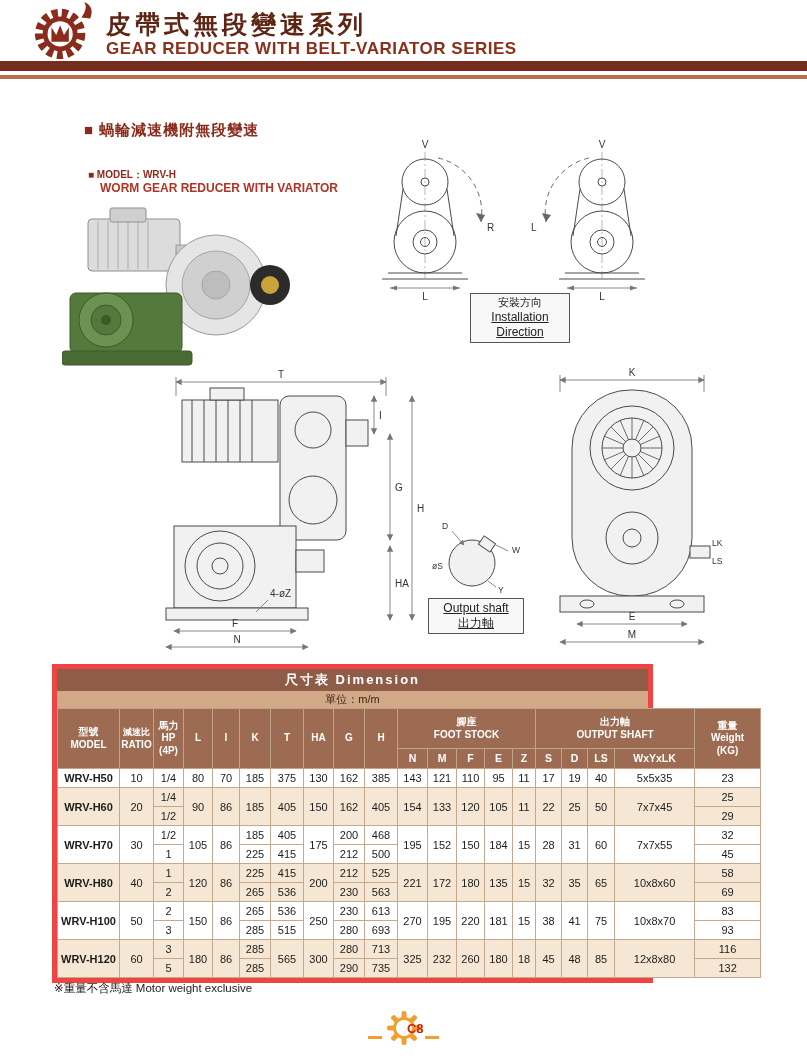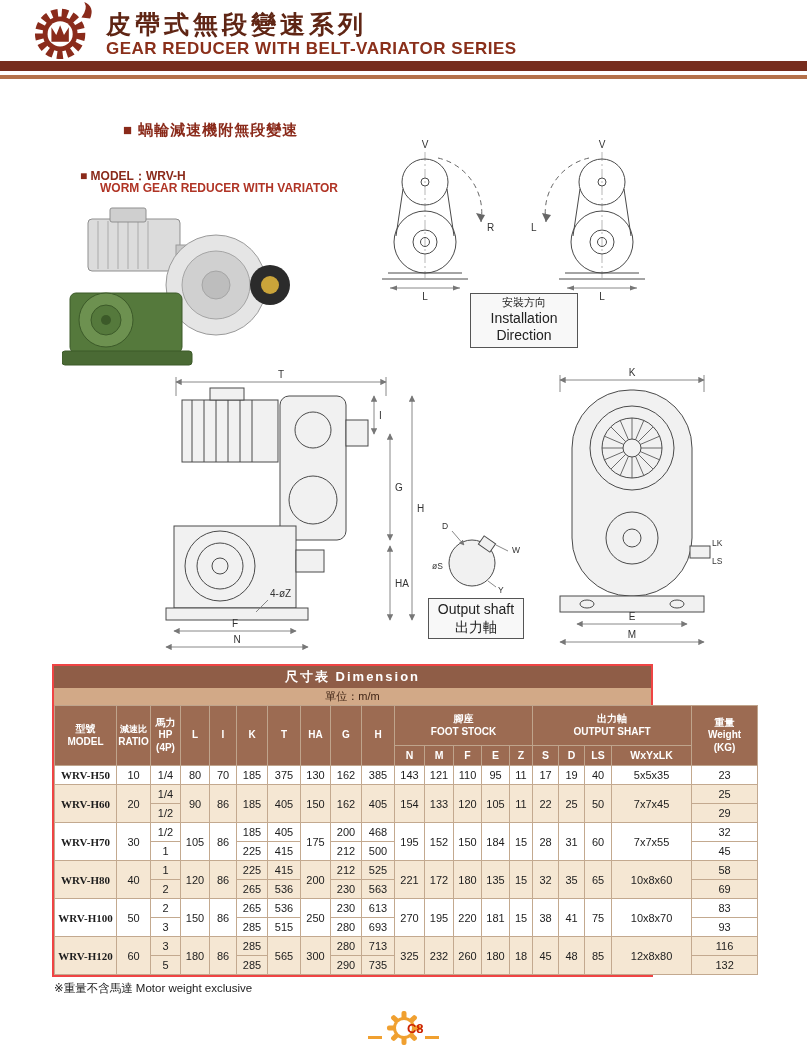--- a/index.html
+++ b/index.html
@@ -9,49 +9,49 @@
   .abs { position:absolute; }
 
   
   .title-zh { position:absolute; left:106px; top:8px; font-size:25px; font-weight:bold; color:#5f2514; letter-spacing:4px; }
   .title-en { position:absolute; left:106px; top:39px; font-size:17px; font-weight:bold; color:#8a2f1a; letter-spacing:0.5px; }
   .bar1 { position:absolute; left:0; top:61px; width:807px; height:10px; background:#772d1e; }
   .bar2 { position:absolute; left:0; top:75px; width:807px; height:4px; background:#b4714a; }
   .logo { position:absolute; left:25px; top:2px; width:78px; height:60px; }
 
   
-  .sec-zh { position:absolute; left:84px; top:121px; font-size:15px; font-weight:bold; color:#8a2a1a; letter-spacing:1px;margin-left:39px; }
+  .sec-zh { position:absolute; left:84px; top:121px; font-size:15px; font-weight:bold; color:#8a2a1a; letter-spacing:1px; }
   .sec-en { position:absolute; left:100px; top:147px; font-size:12px; font-weight:bold; color:#b03425;margin-top:34px; }
-  .sec-model { position:absolute; left:80px; top:168px; font-size:12px; font-weight:bold; color:#8a2a1a; }
+  .sec-model { position:absolute; left:88px; top:168px; font-size:10px; font-weight:bold; color:#8a2a1a; }
 
   
   .cap-box { position:absolute; border:1px solid #555; background:#f8f8f8; text-align:center; padding:2px 4px; }
   .cap-box .l1 { font-size:11px; color:#222; line-height:1.25; }
-  .cap-box .l2 { font-size:14px; color:#222; line-height:1.25; }
+  .cap-box .l2 { font-size:12px; color:#222; line-height:1.25;text-decoration:underline; }
 
   svg text { font-family:"Liberation Sans","DejaVu Sans",sans-serif; fill:#333; font-size:10px; }
   svg text.sm { font-size:8.5px; }
   svg .ln { stroke:#4a4a4a; fill:none; stroke-width:1; }
   svg .dim { stroke:#7a7a7a; fill:none; stroke-width:0.9; }
   svg .dash { stroke:#666; fill:none; stroke-width:1; stroke-dasharray:5 4; }
   svg .cl { stroke:#9a9a9a; fill:none; stroke-width:0.7; stroke-dasharray:9 3 2 3; }
   svg .fill-light { fill:#f1f1f1; stroke:#4a4a4a; stroke-width:1; }
 
   
-  .tbl-wrap { position:absolute; left:52px; top:664px; width:601px; border:2px solid #ef4444; }
+  .tbl-wrap { position:absolute; left:52px; top:664px; width:601px; border:5px solid #ef4444; }
   .tbl-title { height:22px; background:#8f5d47; color:#fff; font-size:13px; font-weight:bold; text-align:center; line-height:22px; letter-spacing:2px; }
   .tbl-unit { height:17px; background:#d2a987; color:#3f2415; font-size:11px; text-align:center; line-height:17px; }
   table.dims { width:100%; border-collapse:collapse; table-layout:fixed; }
   table.dims th { background:#9c6b52; color:#fff; font-weight:bold; font-size:10px; border:1px solid #bfa48c; padding:1px 0; line-height:1.25; }
   table.dims tr.h1 { height:40px; }
   table.dims tr.h2 { height:20px; }
   table.dims tr.h2 th { font-size:10.5px; }
   table.dims td { border:1px solid #c3a98f; font-size:11px; text-align:center; height:19px; padding:0 1px; color:#1c1c1c; background:#fff; }
   table.dims tr.shade td { background:#f5e7d3; }
-  table.dims td.model { font-weight:bold;font-family:Liberation Serif, serif; }
+  table.dims td.model { font-weight:bold; }
 
   .footnote { position:absolute; left:54px; top:981px; font-size:11.5px; color:#222; }
 
   .pageno { position:absolute; left:0; top:1008px; width:807px; height:42px; text-align:center; }
   .pageno .gearwrap { position:relative; display:inline-block; width:40px; height:40px; }
   .pageno .c8 { position:absolute; left:0; top:13px; width:40px; text-align:right; font-size:13px; font-weight:bold; color:#cc2200; }
   .pageno .dashl, .pageno .dashr { position:absolute; top:28px; width:14px; height:3px; background:#f0a030; }
   .pageno .dashl { left:368px; } .pageno .dashr { left:425px; }
 </style>
 </head>
@@ -138,21 +138,21 @@
       <circle class="ln" cx="77" cy="104" r="12"></circle>
       <circle class="ln" cx="77" cy="104" r="4.5"></circle>
       <line class="ln" x1="40" y1="135" x2="114" y2="135"></line>
       <line class="ln" x1="34" y1="141" x2="120" y2="141"></line>
       <line class="dim" x1="42" y1="150" x2="112" y2="150"></line>
       <polygon points="42,150 49,147.5 49,152.5" fill="#777"></polygon>
       <polygon points="112,150 105,147.5 105,152.5" fill="#777"></polygon>
       <text x="77" y="162" text-anchor="middle">L</text>
     </svg>
   </div>
-  <div class="cap-box" style="left:470px; top:293px; width:108px;">
+  <div class="cap-box" style="left:470px; top:293px; width:100px;">
     <div class="l1">安裝方向</div>
     <div class="l2">Installation Direction</div>
   </div>
 
   <div class="abs" style="left:158px; top:368px;">
     <svg viewBox="0 0 275 292" width="275" height="292">
       <defs>
         <marker id="arF" viewBox="0 0 10 10" refX="9" refY="5" markerWidth="7" markerHeight="7" orient="auto-start-reverse">
           <path d="M0 0 L10 5 L0 10 z" fill="#777"></path>
         </marker>

